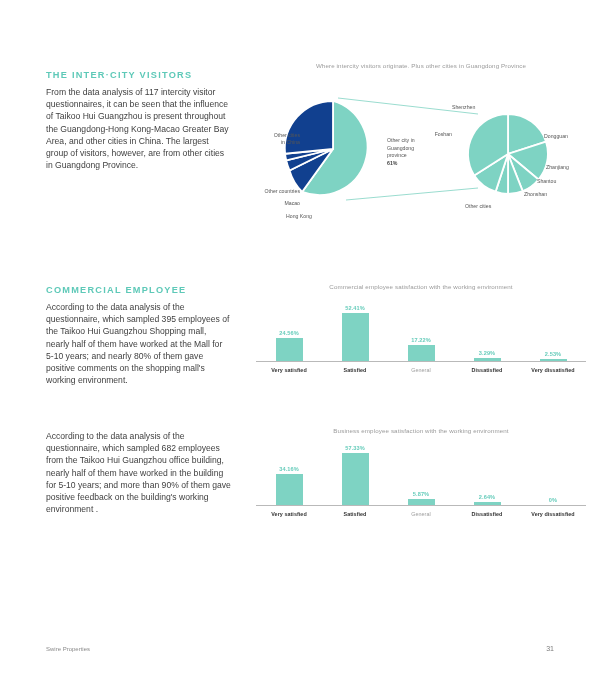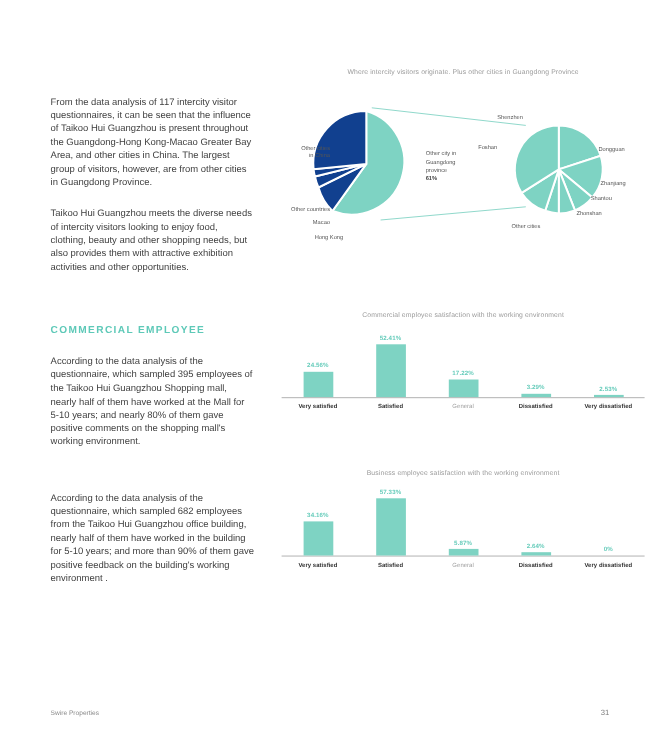--- a/index.html
+++ b/index.html
@@ -33,21 +33,21 @@
     font-weight: bold;
     letter-spacing: 1.25px;
     text-transform: uppercase;
     margin: 0 0 5px 0;
     line-height: 1.2;
   }
   .body-para {
     font-size: 8.6px;
     line-height: 1.42;
     color: #3f3f3f;
-    margin: 16px 0 9px 0;
+    margin: 0 0 9px 0;
   }
   .body-para:last-child { margin-bottom: 0; }
 
   
   .chart-col {
     position: absolute;
     left: 256px;
     width: 330px;
   }
   .chart-title {
@@ -134,22 +134,22 @@
     color: #8a8a8a;
   }
   .footer .pageno { color:#7a7a7a; font-size: 7px; }
 </style>
 </head>
 <body>
 
 <div class="page">
 
   <div class="text-col" style="top:70px;">
+    <div class="section-heading">THE INTER·CITY VISITORS</div>
     <p class="body-para">From the data analysis of 117 intercity visitor questionnaires, it can be seen that the influence of Taikoo Hui Guangzhou is present throughout the Guangdong-Hong Kong-Macao Greater Bay Area, and other cities in China. The largest group of visitors, however, are from other cities in Guangdong Province.</p>
-    <p class="body-para">Taikoo Hui Guangzhou meets the diverse needs of intercity visitors looking to enjoy food, clothing, beauty and other shopping needs, but also provides them with attractive exhibition activities and other opportunities.</p>
   </div>
 
   <div class="chart-col" style="top:62px;">
     <div class="chart-title">Where intercity visitors originate. Plus other cities in Guangdong Province</div>
 
     <div class="pie-block">
       <svg width="330" height="140" viewBox="0 0 330 140">
 
         <g stroke="#8fd8ca" stroke-width="0.9" fill="none">
           <line x1="82" y1="20" x2="222" y2="36"></line>
@@ -214,21 +214,21 @@
       <div class="pie-label" style="left:196px; top:26px;">Shenzhen</div>
       <div class="pie-label ralign" style="left:148px; top:53px; width:48px;">Foshan</div>
       <div class="pie-label" style="left:288px; top:55px;">Dongguan</div>
       <div class="pie-label" style="left:290px; top:86px;">Zhanjiang</div>
       <div class="pie-label" style="left:281px; top:100px;">Shantou</div>
       <div class="pie-label" style="left:268px; top:113px;">Zhonshan</div>
       <div class="pie-label" style="left:209px; top:125px;">Other cities</div>
     </div>
   </div>
 
-  <div class="text-col" style="top:295px;">
+  <div class="text-col" style="top:285px;">
     <div class="section-heading">COMMERCIAL EMPLOYEE</div>
     <p class="body-para">According to the data analysis of the questionnaire, which sampled 395 employees of the Taikoo Hui Guangzhou Shopping mall, nearly half of them have worked at the Mall for 5-10 years; and nearly 80% of them gave positive comments on the shopping mall's working environment.</p>
   </div>
 
   <div class="chart-col" style="top:283px;">
     <div class="chart-title">Commercial employee satisfaction with the working environment</div>
     <div class="bar-chart">
       <div class="bars">
         <div class="bar-group">
           <div class="bar-value">24.56%</div>

